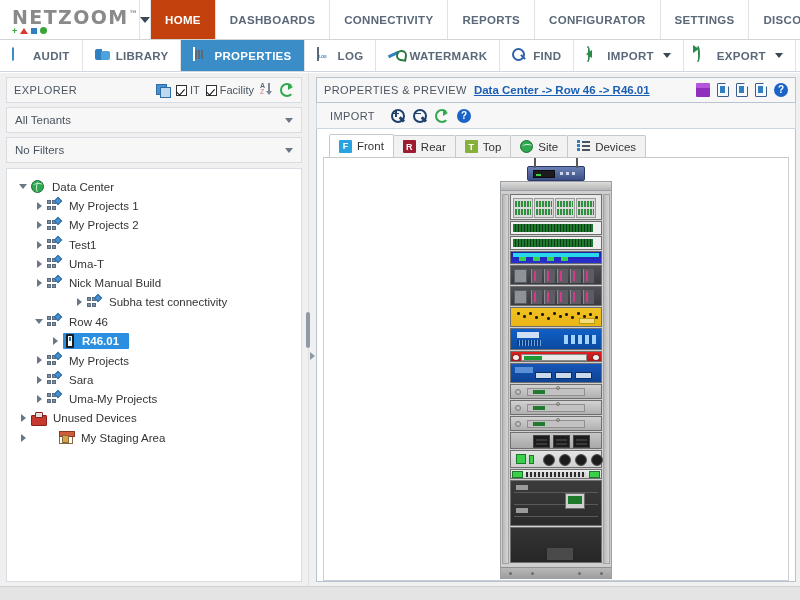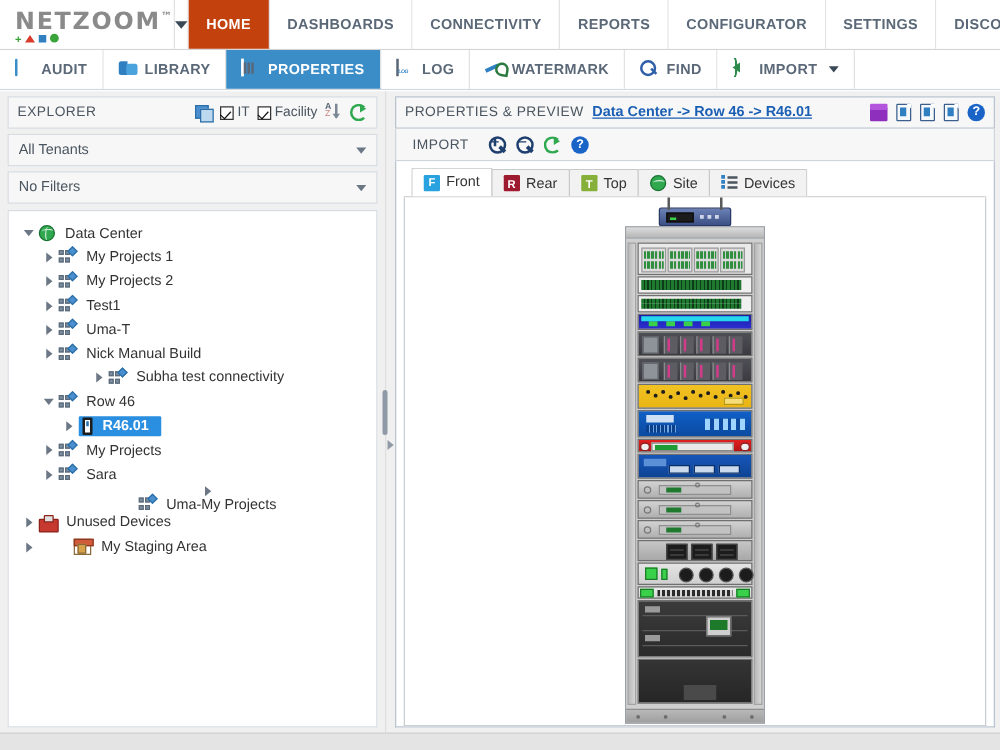--- a/index.html
+++ b/index.html
@@ -348,20 +348,25 @@
     </div>
     <div class="sbtn">
       <span class="ic"><span class="ic-find"></span></span>
       <span>FIND</span>
     </div>
     <div class="sbtn">
       <span class="ic"><span class="ic-imp"></span></span>
       <span>IMPORT</span>
       <span class="tri"></span>
     </div>
+    <div class="sbtn">
+      <span class="ic"><span class="ic-exp"></span></span>
+      <span>EXPORT</span>
+      <span class="tri"></span>
+    </div>
     <div class="sbtn sbtn-fill"></div>
   </div>
 
   <div class="body-area">
 
     <div class="left-panel">
       <div class="panel-head">
         <span class="panel-title">EXPLORER</span>
         <span class="ph-spacer"></span>
         <span class="ic-multi"></span>
@@ -560,21 +565,21 @@
                     <span class="a"></span>
                     <span class="b"></span>
                     <span class="c"></span>
                     <span class="d"></span>
                     <span class="dia"></span>
                   </span>
                 </span>
                 <span class="tlabel">Sara</span>
               </span>
             </div>
-            <div class="tnode" style="padding-left: 24px; flex-direction: column;">
+            <div class="tnode" style="padding-left: 24px;">
               <span class="tw">
                 <span class="arrow-r"></span>
               </span>
               <span style="display: flex; align-items: center; gap: 4px;">
                 <span style="display: inline-flex;">
                   <span class="ti ti-proj">
                     <span class="a"></span>
                     <span class="b"></span>
                     <span class="c"></span>
                     <span class="d"></span>

